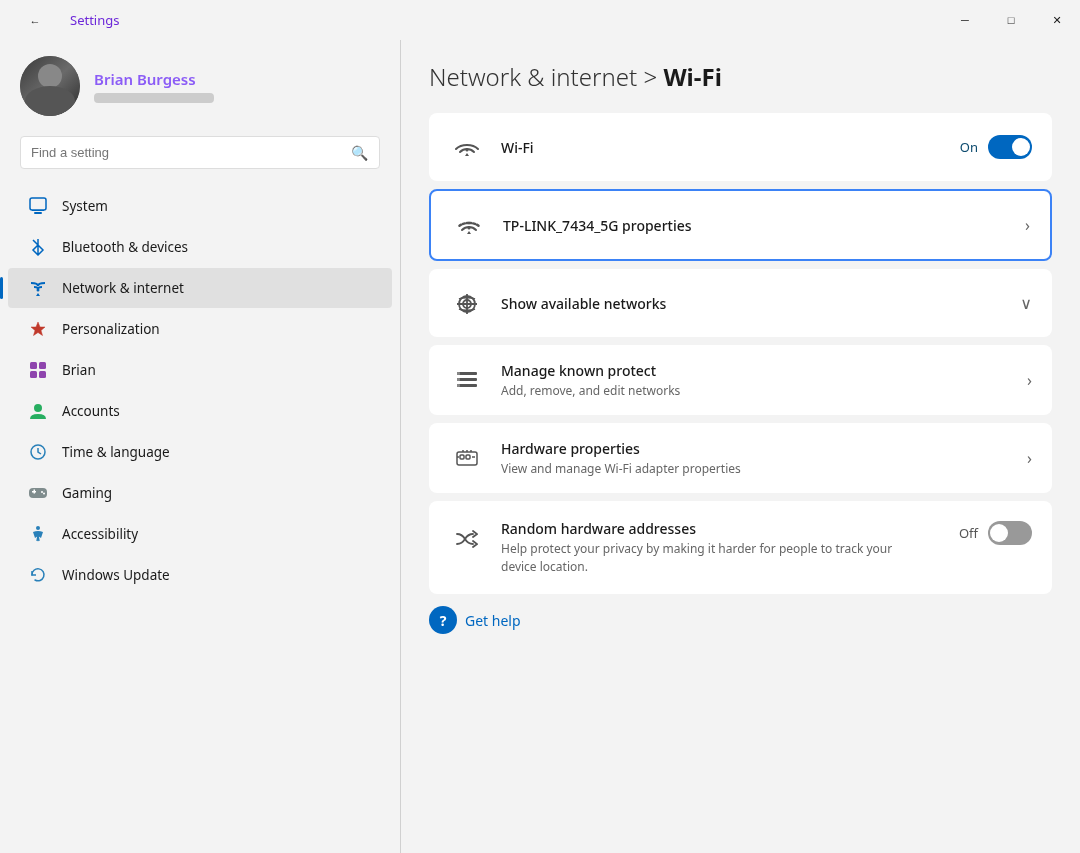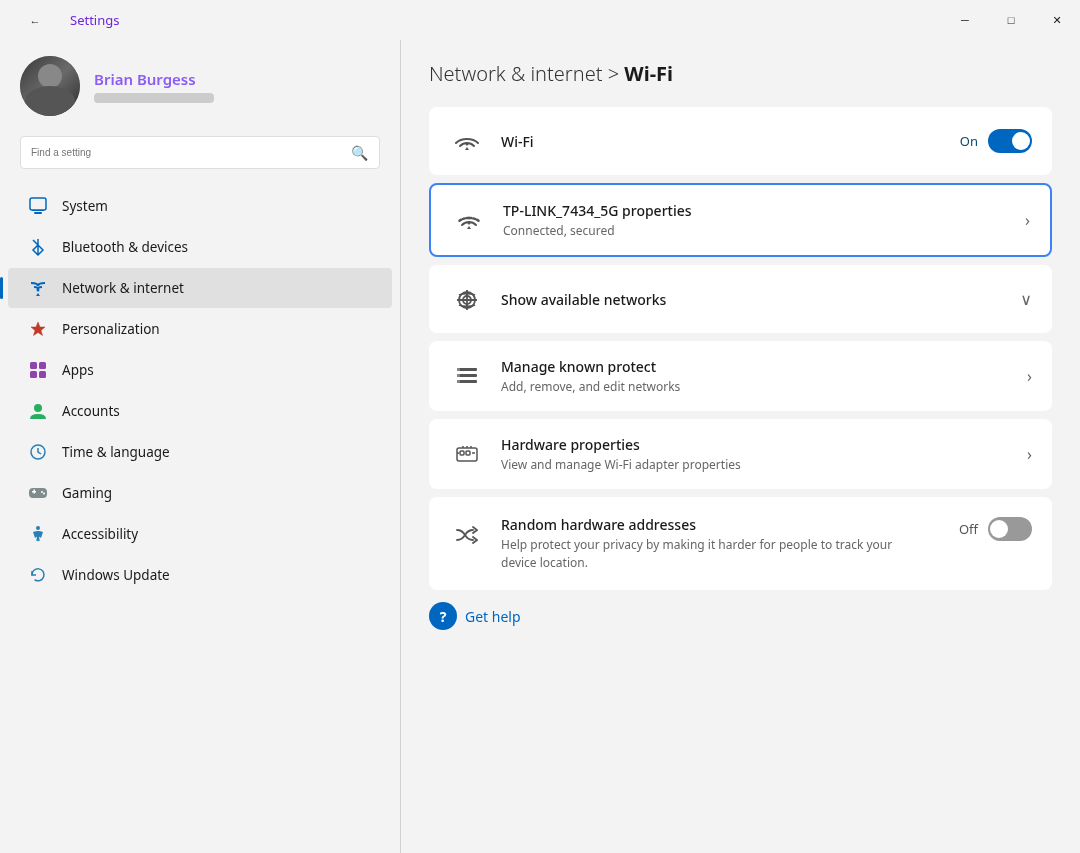--- a/index.html
+++ b/index.html
@@ -122,21 +122,21 @@
       border: 1px solid #ddd;
       border-radius: 4px;
       display: flex;
       align-items: center;
       padding: 6px 10px;
       gap: 8px;
     }
     .search-input {
       border: none;
       outline: none;
-      font-size: 10px;
+      font-size: 13px;
       color: #1d4ed8;
       flex: 1;
       background: transparent;
     }
     .search-icon-svg {
       color: #555;
       font-size: 14px;
     }
     .nav-list {
       flex: 1;
@@ -193,21 +193,21 @@
     .right-panel {
       flex: 1;
       background: #f3f3f3;
       padding: 20px 28px;
       overflow-y: auto;
     }
     .page-header {
       margin-bottom: 20px;
     }
     .breadcrumb {
-      font-size: 20px;
+      font-size: 24px;
       color: #333;
       font-weight: 300;
     }
     .breadcrumb span.bold {
       font-weight: 700;
       color: #1a1a1a;
     }
     .settings-card {
       background: white;
       border-radius: 8px;
@@ -410,21 +410,21 @@
 
       <div class="nav-item">
         <div class="nav-icon icon-apps">
           <svg width="18" height="18" viewBox="0 0 18 18" fill="#8e44ad">
             <rect x="1" y="1" width="7" height="7" rx="1.5"></rect>
             <rect x="10" y="1" width="7" height="7" rx="1.5"></rect>
             <rect x="1" y="10" width="7" height="7" rx="1.5"></rect>
             <rect x="10" y="10" width="7" height="7" rx="1.5"></rect>
           </svg>
         </div>
-        <span>Apps</span>
+        <span>Brian</span>
       </div>
 
       <div class="nav-item">
         <div class="nav-icon icon-accounts">
           <svg width="18" height="18" viewBox="0 0 18 18" fill="#27ae60">
             <circle cx="9" cy="6" r="4"></circle>
             <path d="M1 17 Q1 12 9 12 Q17 12 17 17" stroke="#27ae60" stroke-width="0" fill="#27ae60"></path>
           </svg>
         </div>
         <span>Accounts</span>
@@ -521,21 +521,20 @@
             <path d="M12 16l-2 3h4l-2-3z"></path>
             <path d="M12 12 Q8 12 5 15" stroke="#555" stroke-width="2" fill="none" stroke-linecap="round"></path>
             <path d="M12 12 Q16 12 19 15" stroke="#555" stroke-width="2" fill="none" stroke-linecap="round"></path>
             <path d="M12 8 Q5 8 1 12" stroke="#555" stroke-width="2.5" fill="none" stroke-linecap="round" stroke-dasharray="2,2"></path>
             <path d="M12 8 Q19 8 23 12" stroke="#555" stroke-width="2.5" fill="none" stroke-linecap="round" stroke-dasharray="2,2"></path>
             <circle cx="12" cy="13" r="1.5" fill="#555"></circle>
           </svg>
         </div>
         <div class="row-text">
           <div class="row-title">TP-LINK_7434_5G properties</div>
-          <div class="row-subtitle">Connected, secured</div>
         </div>
         <div class="row-right">
           <span class="chevron-right">›</span>
         </div>
       </div>
     </div>
 
     <div class="settings-card">
       <div class="settings-row">
         <div class="row-icon">

